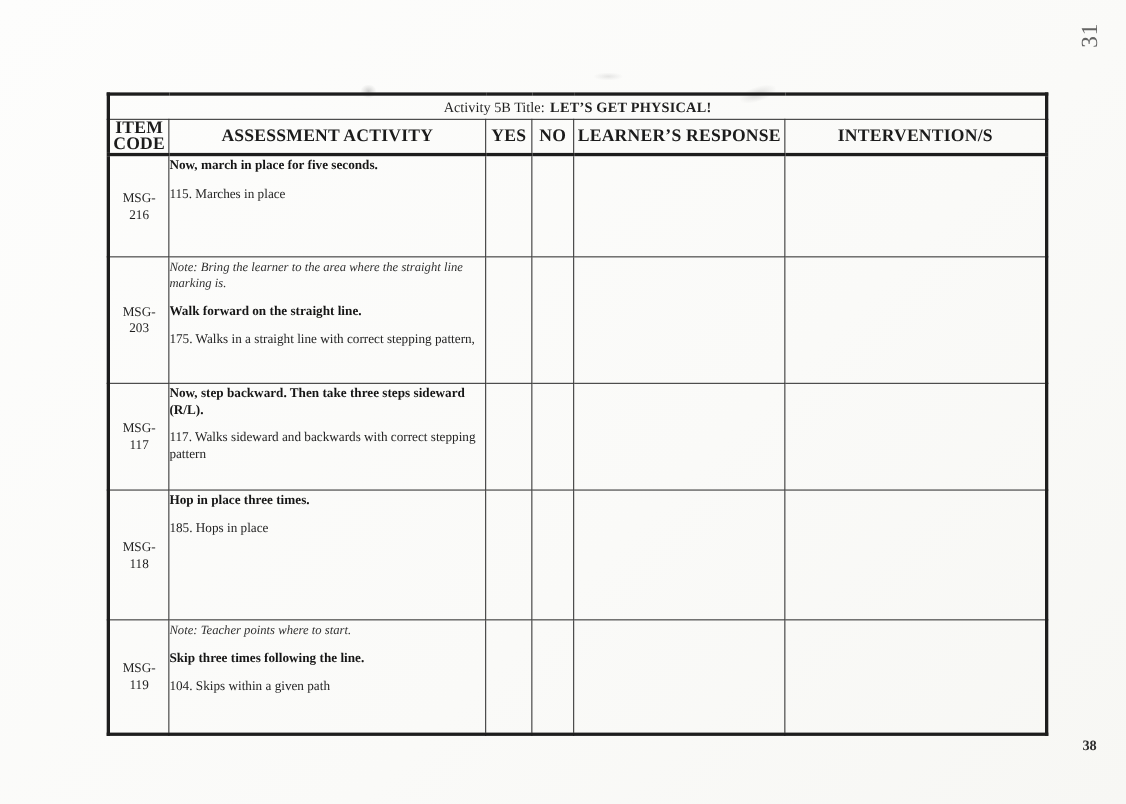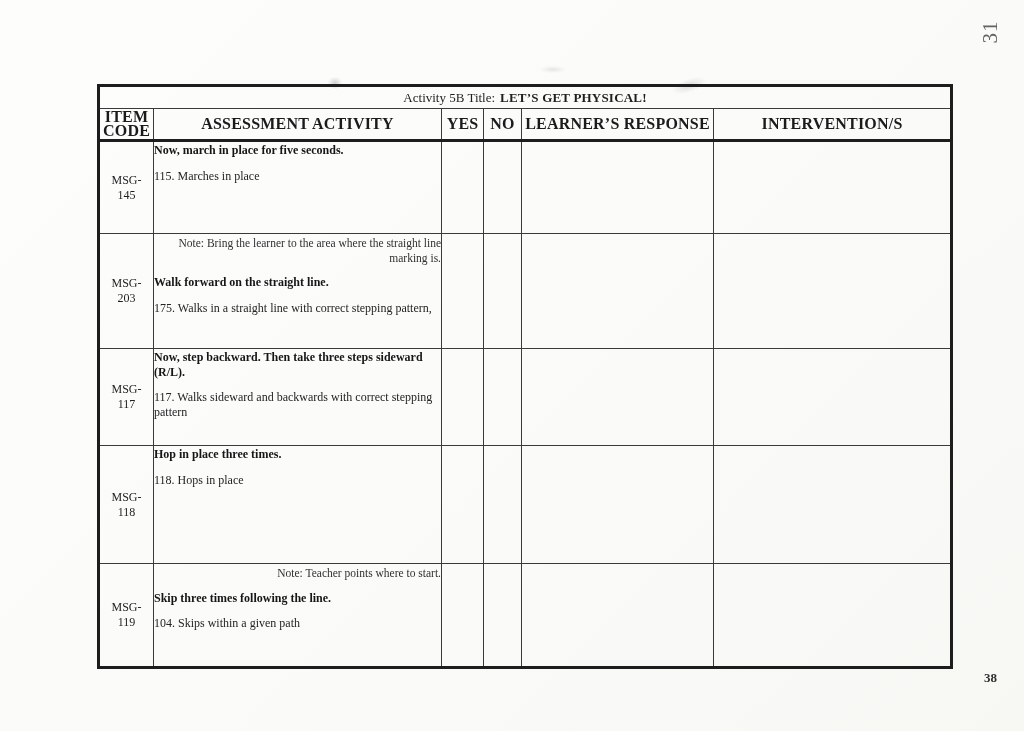--- a/index.html
+++ b/index.html
@@ -75,21 +75,21 @@
     color: #1e1e1e;
     line-height: 15px;
   }
   td.activity-cell {
     vertical-align: top;
     padding: 3px 10px 3px 9px;
     font-size: 12px;
     line-height: 14.5px;
     color: #242424;
   }
-  .note  { font-size: 11.5px; color: #303030; margin: 2px 0 10px; text-align: right; }
+  .note  { font-style: italic; font-size: 11.5px; color: #303030; margin: 2px 0 10px; }
   .note:empty { display: none; }
   .prompt { font-weight: bold; color: #161616; margin: 1px 0 11px; }
   .item  { margin: 0; }
   td.blank-cell { background: transparent; }
   
   tr.r0 td { height: 91px; }
   tr.r1 td { height: 114px; }
   tr.r2 td { height: 96px; }
   tr.r3 td { height: 117px; }
   tr.r4 td { height: 102px; }
@@ -136,21 +136,21 @@
       <th>ASSESSMENT ACTIVITY</th>
       <th>YES</th>
       <th>NO</th>
       <th>LEARNER’S RESPONSE</th>
       <th>INTERVENTION/S</th>
     </tr>
 
     <tr class="r0">
       <td class="code-cell">
         <div>MSG-</div>
-        <div>145</div>
+        <div>216</div>
       </td>
       <td class="activity-cell">
 
         <div class="prompt">Now, march in place for five seconds.</div>
         <div class="item">115. Marches in place</div>
       </td>
       <td class="blank-cell"></td>
       <td class="blank-cell"></td>
       <td class="blank-cell"></td>
       <td class="blank-cell"></td>
@@ -189,21 +189,21 @@
     </tr>
 
     <tr class="r3">
       <td class="code-cell">
         <div>MSG-</div>
         <div>118</div>
       </td>
       <td class="activity-cell">
 
         <div class="prompt">Hop in place three times.</div>
-        <div class="item">118. Hops in place</div>
+        <div class="item">185. Hops in place</div>
       </td>
       <td class="blank-cell"></td>
       <td class="blank-cell"></td>
       <td class="blank-cell"></td>
       <td class="blank-cell"></td>
     </tr>
 
     <tr class="r4">
       <td class="code-cell">
         <div>MSG-</div>

